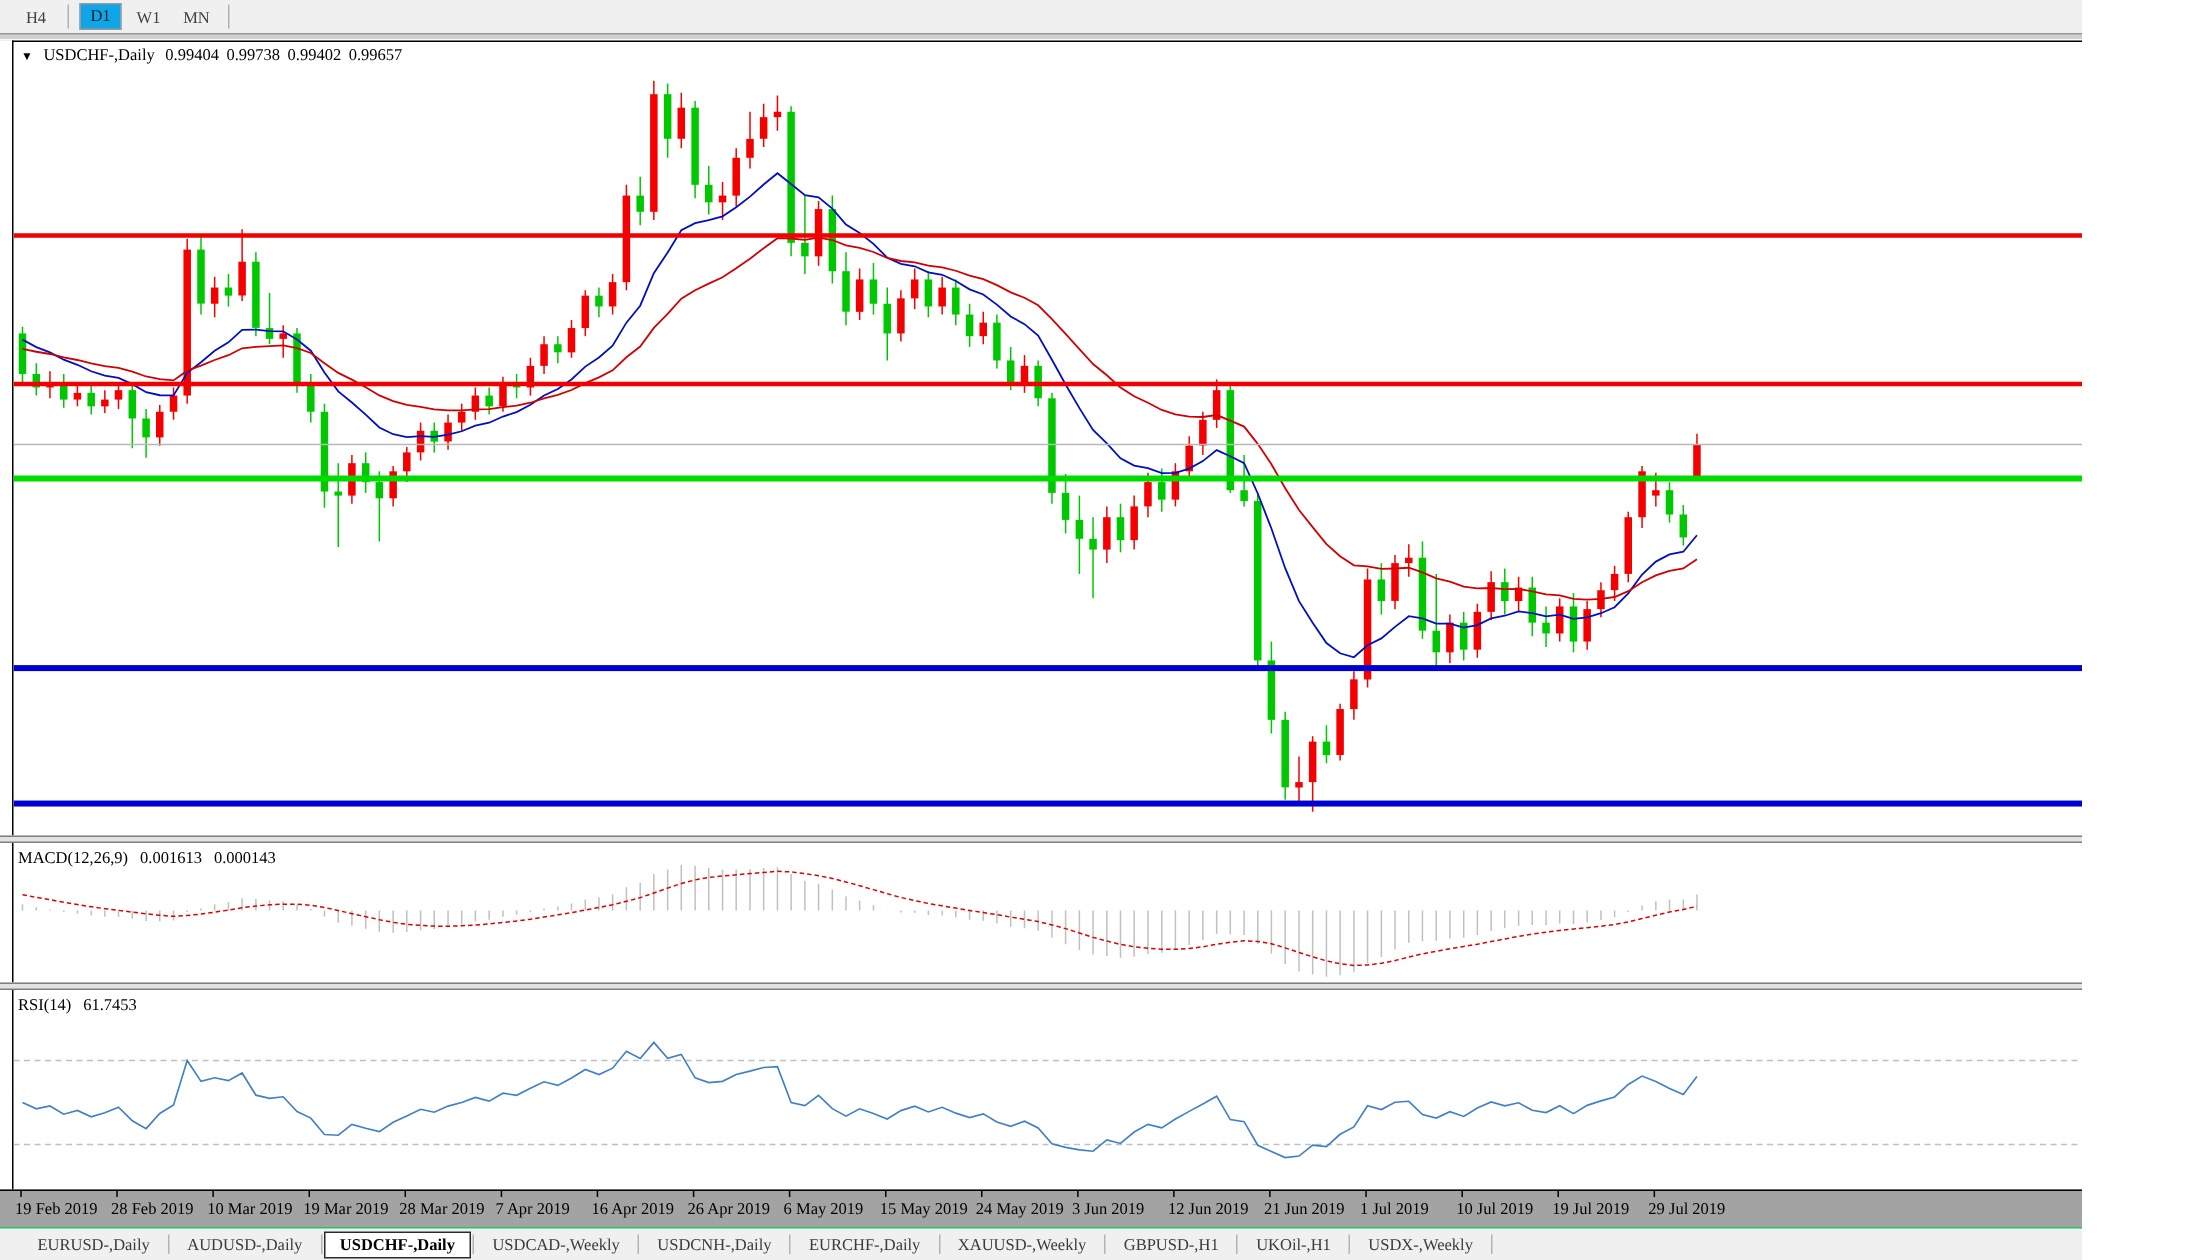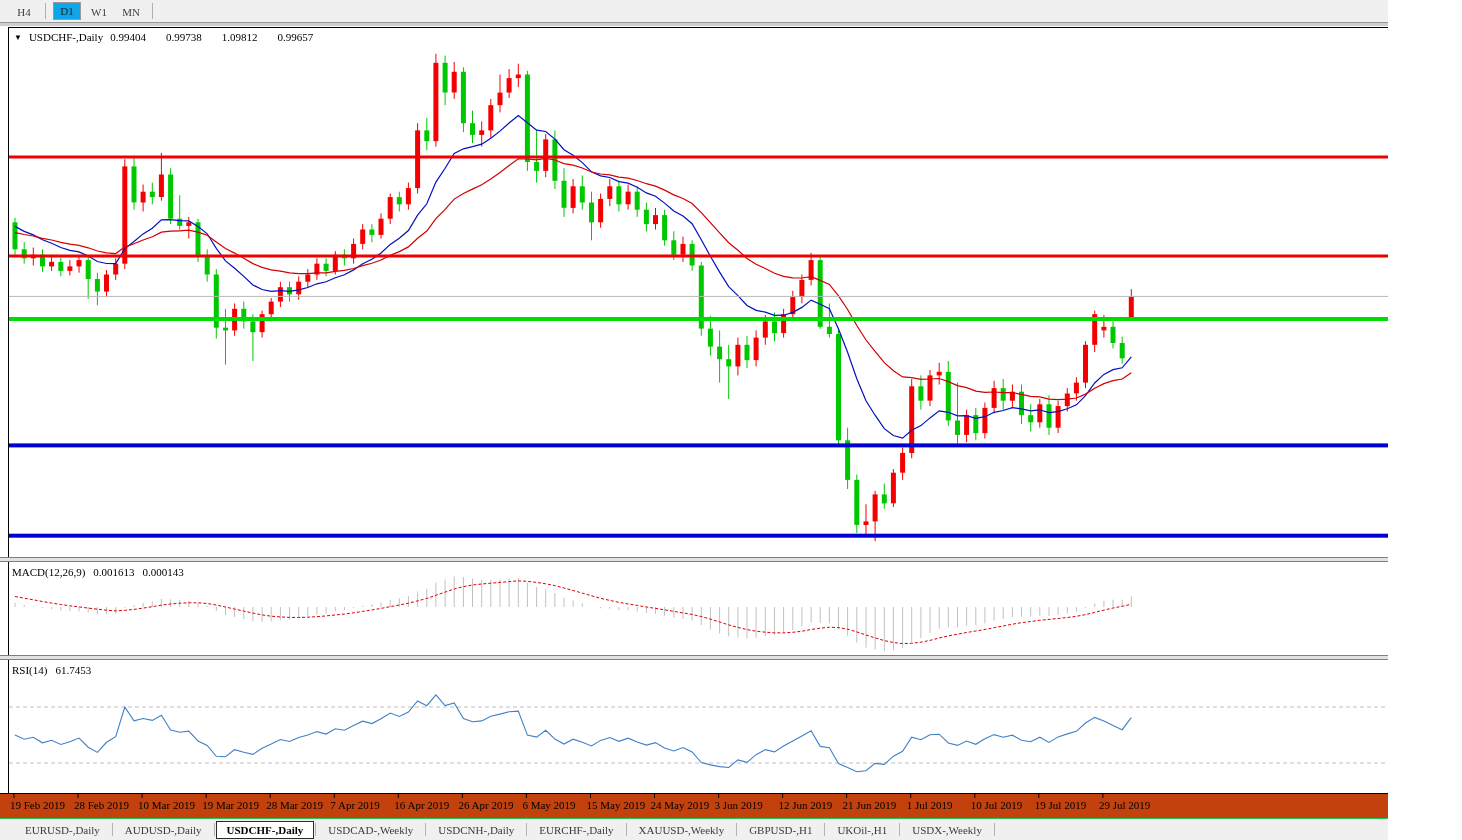--- a/index.html
+++ b/index.html
@@ -29,21 +29,21 @@
   .ticklabel{position:absolute;left:7px;height:14px;line-height:14px;font-size:11px;
              color:#000;white-space:nowrap;}
   .pricetag{position:absolute;left:0;width:37px;height:14px;line-height:14px;font-size:11px;
             color:#fff;padding-left:4px;box-sizing:border-box;white-space:nowrap;}
   
   .charttitle{position:absolute;left:14px;top:31px;font-size:11px;color:#000;display:flex;
               gap:7px;align-items:center;z-index:5;}
   .dd{font-size:8px;color:#000;}
   .indhdr{position:absolute;font-size:11px;color:#000;z-index:5;display:flex;gap:8px;}
   
-  .datestrip{position:absolute;left:0;top:793px;width:1462px;height:25px;background:#c2410c;
+  .datestrip{position:absolute;left:0;top:793px;width:1462px;height:25px;background:#a3a3a3;
              border-top:1px solid #000;box-sizing:border-box;}
   
   .tabbar{position:absolute;left:0;top:818px;width:1462px;height:22px;background:#f0f0f0;
           border-top:1px solid #22c55e;box-sizing:border-box;display:flex;align-items:center;
           padding-left:14px;}
   .tab{padding:3px 11px;font-size:11px;color:#3a3a3a;white-space:nowrap;}
   .tab.active{background:#fff;border:1px solid #2a2a2a;font-weight:bold;color:#000;padding:2px 10px;}
   .tabsep{width:1px;height:13px;background:#b4b4b4;margin:0 1px;}
   .tabscroll{position:absolute;right:6px;top:0;height:22px;display:flex;align-items:center;
              gap:10px;color:#9a9a9a;font-size:9px;}
@@ -61,24 +61,24 @@
         <div class="tfbtn">W1</div>
         <div class="tfbtn">MN</div>
         <div class="tbsep"></div>
       </div>
   </div>
   <div class="band"></div>
 
   <div class="charttitle">
     <span class="dd">▼</span>
     <span>USDCHF-,Daily</span>
-    <span style="display:flex;gap:20px;">
+    <span style="display:flex;gap:5px;">
       <span>0.99404</span>
       <span>0.99738</span>
-      <span>1.09812</span>
+      <span>0.99402</span>
       <span>0.99657</span>
     </span>
   </div>
 
   <div class="panel" id="mainPanel">
     <svg id="mainSvg" width="1415" height="529">
         <line x1="6.0" y1="189.8" x2="6.0" y2="226.7" stroke="#00c800" stroke-width="1"></line>
         <rect x="3.5" y="194.3" width="5" height="27.0" fill="#00c800"></rect>
         <line x1="15.2" y1="214.1" x2="15.2" y2="235.7" stroke="#00c800" stroke-width="1"></line>
         <rect x="12.7" y="221.3" width="5" height="9.0" fill="#00c800"></rect>

